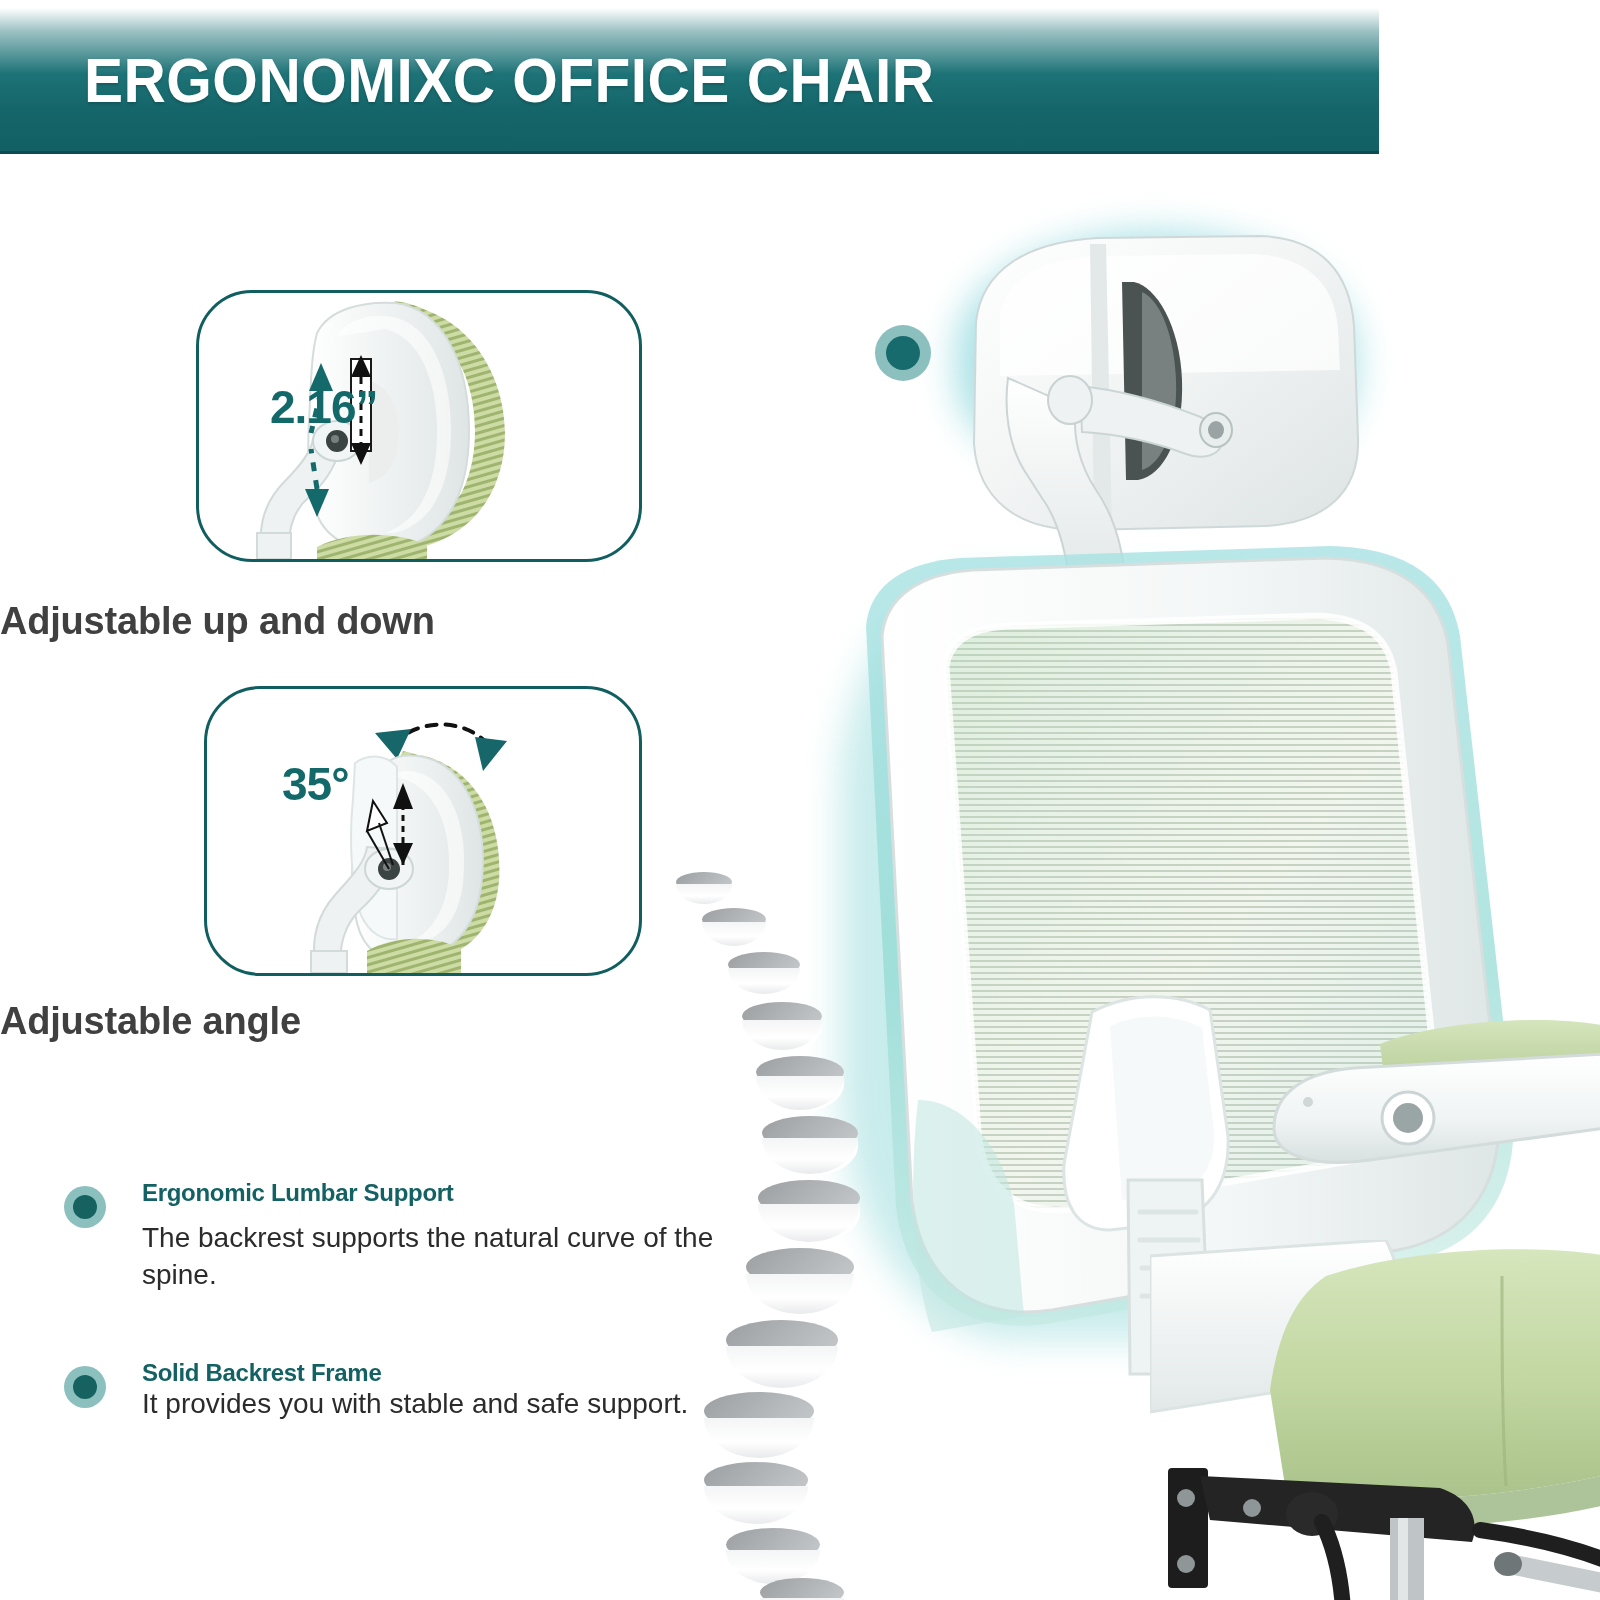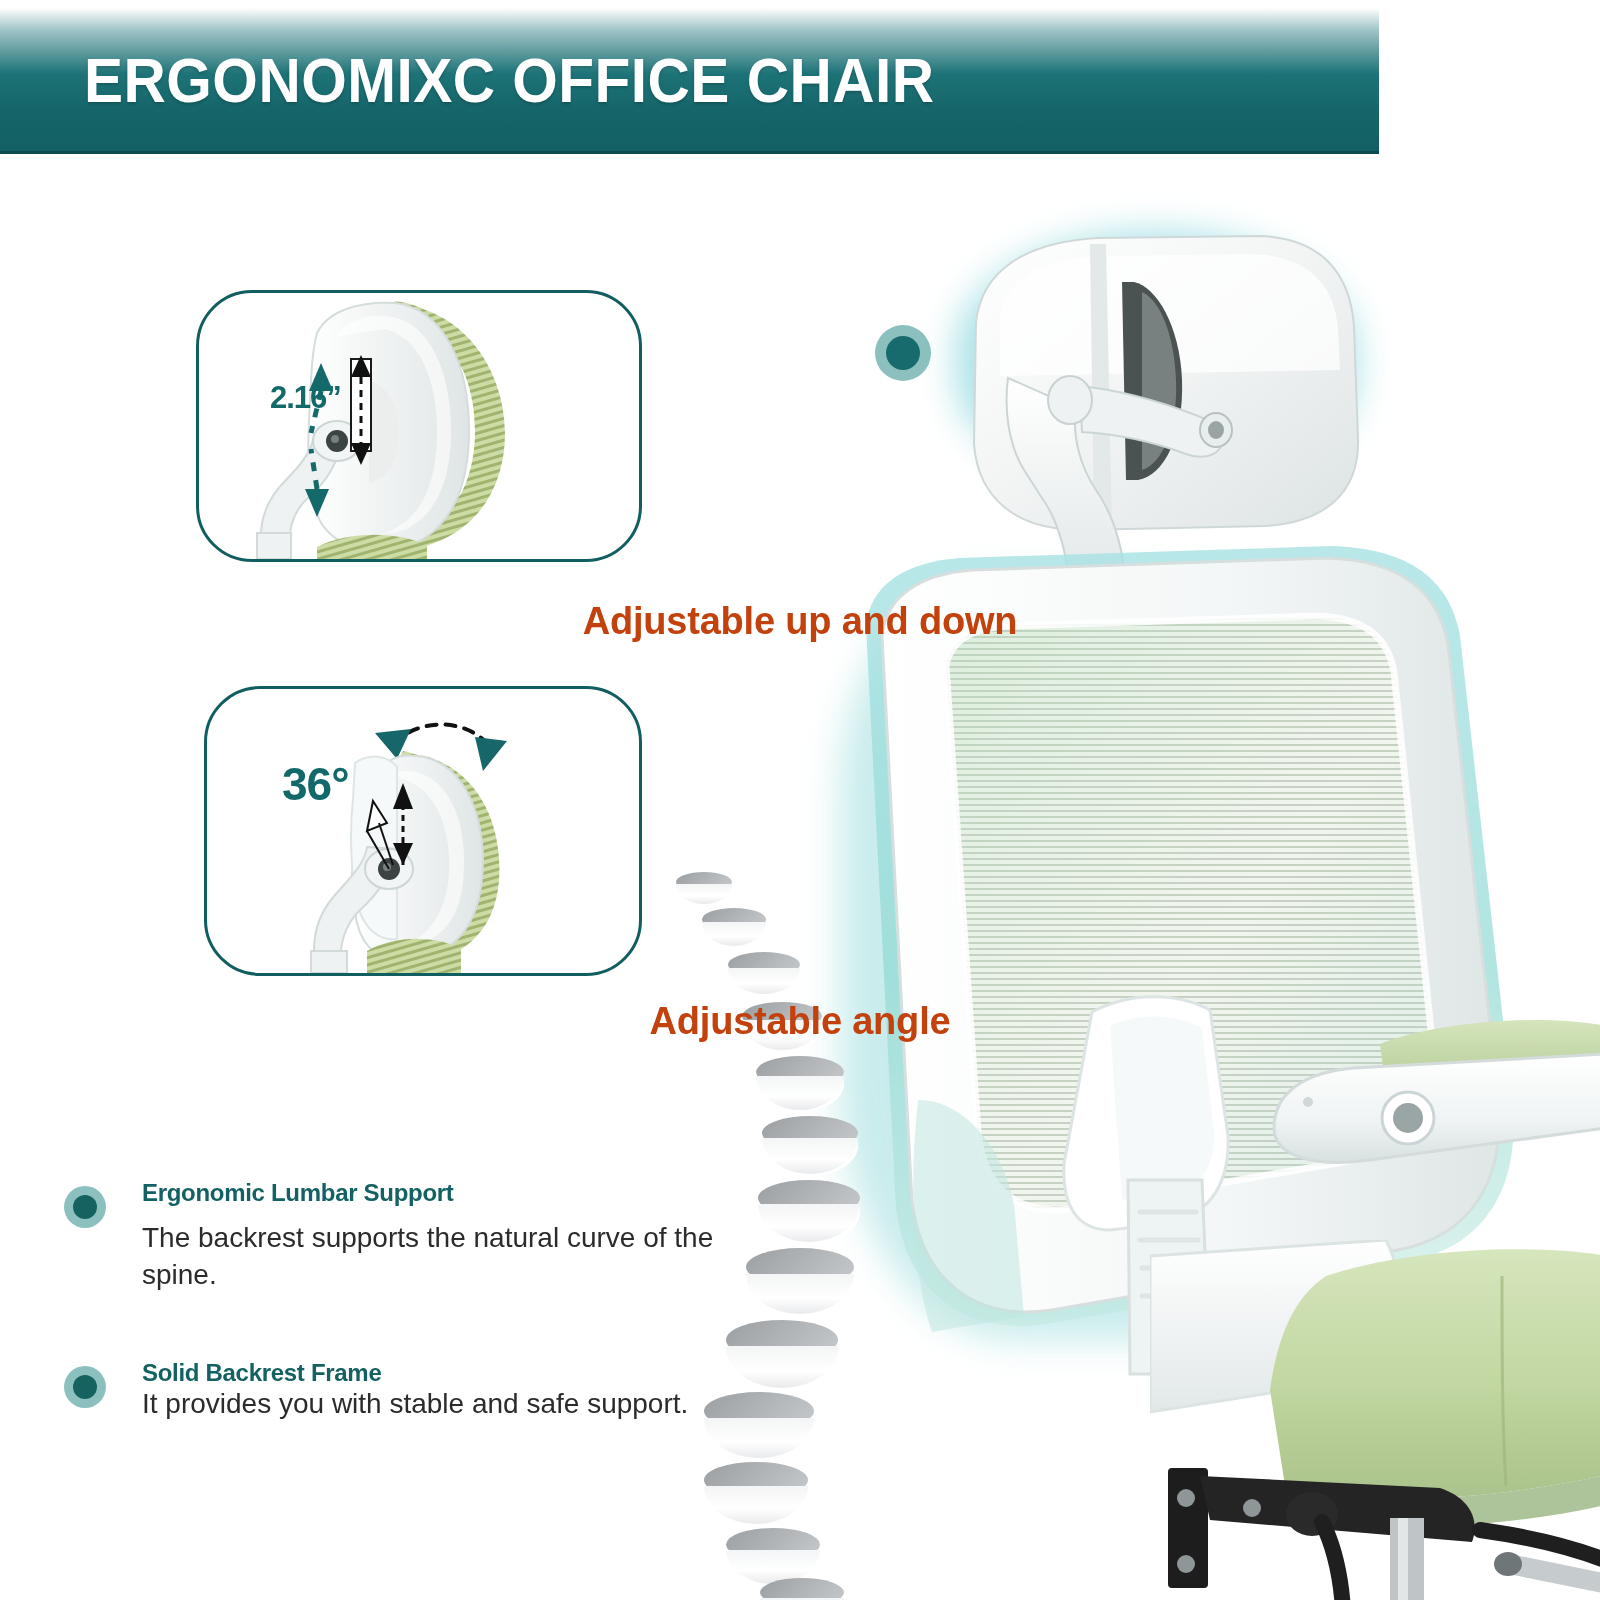--- a/index.html
+++ b/index.html
@@ -15,27 +15,27 @@
       letter-spacing:.5px;transform:scaleX(.93);transform-origin:left center;
       font-family:"Liberation Sans Narrow","Liberation Sans",sans-serif;
       text-shadow:0 2px 3px rgba(0,0,0,.18);white-space:nowrap;}
 
   
   .feature-card{position:absolute;border:3px solid #115e60;border-radius:56px;
       background:#ffffff;box-sizing:border-box;overflow:hidden;}
   #card-up-down{left:196px;top:290px;width:446px;height:272px;}
   #card-angle{left:204px;top:686px;width:438px;height:290px;}
 
-  .card-label{position:absolute;color:#c2410c;font-size:38px;font-weight:bold;
-      text-align:center;width:100%;left:0;letter-spacing:-.2px;}
+  .card-label{position:absolute;color:#404040;font-size:38px;font-weight:bold;
+      text-align:left;width:100%;left:0;letter-spacing:-.2px;}
   #label-up-down{top:600px;}
   #label-angle{top:1000px;}
 
   .measure{position:absolute;color:#13686a;font-weight:bold;letter-spacing:-1px;}
-  #measure-216{left:270px;top:380px;font-size:31px;}
+  #measure-216{left:270px;top:380px;font-size:46px;}
   #measure-45{left:282px;top:757px;font-size:46px;}
 
   
   .bullet-row{position:absolute;left:64px;width:680px;}
   #bullet-lumbar{top:1180px;}
   #bullet-frame{top:1360px;}
   .bullet-dot{position:absolute;left:0;top:6px;width:42px;height:42px;border-radius:50%;
       background:#8cc0bf;display:flex;align-items:center;justify-content:center;}
   .bullet-dot::after{content:"";width:24px;height:24px;border-radius:50%;background:#166260;}
   .bullet-title{margin-left:78px;color:#136163;font-size:24px;font-weight:bold;
@@ -385,21 +385,21 @@
     <line x1="196" y1="176" x2="196" y2="112" stroke="#111111" stroke-width="3" stroke-dasharray="6 5"></line>
     <path d="M196 94 L206 120 L186 120 Z" fill="#111111"></path>
     <path d="M196 176 L206 154 L186 154 Z" fill="#111111"></path>
     <path d="M166 112 L180 134 L160 142 Z" fill="#ffffff" stroke="#111111" stroke-width="2"></path>
     <line x1="172" y1="134" x2="186" y2="176" stroke="#111111" stroke-width="2"></line>
     <line x1="160" y1="142" x2="182" y2="180" stroke="#111111" stroke-width="2"></line>
 
     <path d="M160 262 C188 246 228 246 254 260 L254 284 L160 284 Z" fill="url(#greenRib2)"></path>
   </svg>
 </div>
-<div class="measure" id="measure-45">36°</div>
+<div class="measure" id="measure-45">35°</div>
 <div class="card-label" id="label-angle">Adjustable angle</div>
 
 <div class="bullet-row" id="bullet-lumbar">
   <div class="bullet-dot"></div>
   <div class="bullet-title">Ergonomic Lumbar Support</div>
   <div class="bullet-desc">The backrest supports the natural curve of the spine.</div>
 </div>
 
 <div class="bullet-row" id="bullet-frame">
   <div class="bullet-dot"></div>

